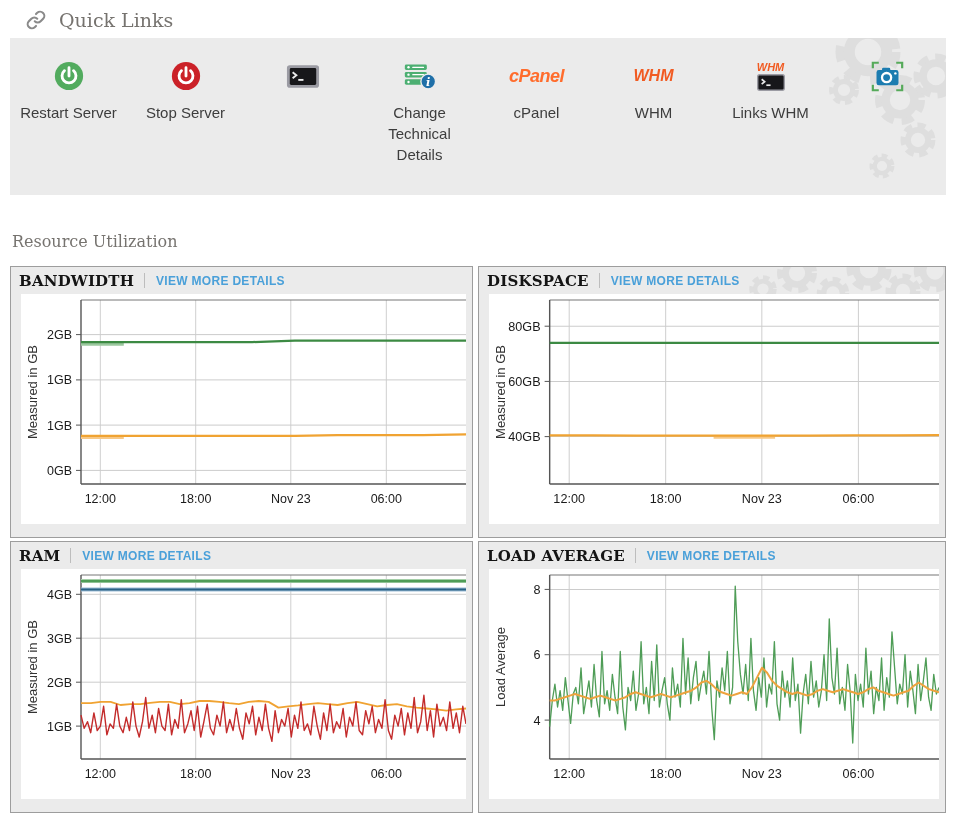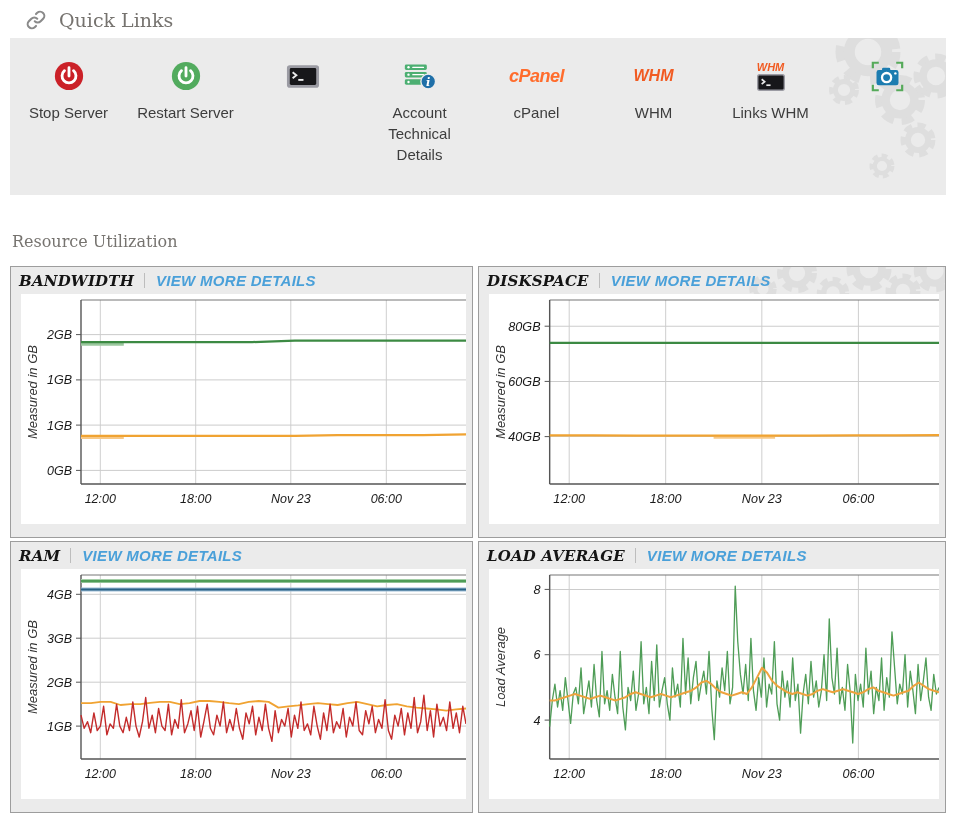--- a/index.html
+++ b/index.html
@@ -33,37 +33,36 @@
     font-family:"Liberation Sans",sans-serif;font-weight:bold;font-style:italic;
     color:#f15b22;font-size:16px;letter-spacing:0px;
   }
   .whm-logo.small{font-size:11px;display:block;line-height:11px;}
   .rootwhm-stack{display:flex;flex-direction:column;align-items:center;gap:1px;}
   .gears{position:absolute;top:0;right:0;pointer-events:none;z-index:0;overflow:hidden;}
   
   .charts-grid{
     display:grid;grid-template-columns:463px 468px;gap:3px 5px;
     margin:0 12px 0 10px;
-    font-style:italic;
   }
   .chart-panel{
     position:relative;background:#ebebeb;border:1px solid #9d9d9d;
     box-sizing:border-box;height:272px;overflow:hidden;
   }
   .panel-header{
     display:flex;align-items:center;height:27px;padding-left:8px;
     position:relative;z-index:2;
   }
   .panel-title{
     font-family:"DejaVu Serif",serif;font-weight:bold;font-size:15px;
     color:#141414;letter-spacing:0.2px;
   }
   .panel-sep{width:1px;height:15px;background:#bdbdbd;margin:0 11px 0 10px;}
   .panel-link{
-    font-size:15px;font-weight:bold;color:#4aa0d9;letter-spacing:0.3px;cursor:pointer;
+    font-size:12px;font-weight:bold;color:#4aa0d9;letter-spacing:0.3px;cursor:pointer;
   }
   .chart-box{
     position:relative;z-index:1;margin:0 6px 0 10px;height:230px;background:#ffffff;
   }
   .chart-box svg{display:block;width:100%;height:100%;}
   svg text.xtick{font-size:12.5px;fill:#1a1a1a;font-family:"Liberation Sans",sans-serif;}
   svg text.ytick{font-size:12.5px;fill:#1a1a1a;font-family:"Liberation Sans",sans-serif;}
   svg text.ylab{font-size:13px;fill:#333;font-family:"Liberation Sans",sans-serif;}
 </style>
 </head>
@@ -91,37 +90,37 @@
         <circle cx="140" cy="38" r="13.0" fill="none" stroke="#dedede" stroke-width="7.6"></circle>
         <circle cx="122" cy="102" r="14" fill="none" stroke="#dedede" stroke-width="7.0" stroke-dasharray="7.7 5.3"></circle>
         <circle cx="122" cy="102" r="10.1" fill="none" stroke="#dedede" stroke-width="5.9"></circle>
         <circle cx="86" cy="128" r="10" fill="none" stroke="#dedede" stroke-width="5.0" stroke-dasharray="5.5 3.8"></circle>
         <circle cx="86" cy="128" r="7.2" fill="none" stroke="#dedede" stroke-width="4.2"></circle>
       </svg></div>
 
   <div class="ql-item">
     <div class="ql-icon">
       <svg viewBox="0 0 34 34" width="32" height="32">
+        <circle cx="17" cy="17" r="15" fill="#52ab5e"></circle>
+        <path d="M17 8.2 V 17" stroke="#fff" stroke-width="3" stroke-linecap="round"></path>
+        <path d="M12.2 11.3 a7.4 7.4 0 1 0 9.6 0" fill="none" stroke="#fff" stroke-width="3" stroke-linecap="round"></path>
+      </svg>
+    </div>
+    <div class="ql-label">Restart Server</div>
+  </div>
+
+  <div class="ql-item">
+    <div class="ql-icon">
+      <svg viewBox="0 0 34 34" width="32" height="32">
         <circle cx="17" cy="17" r="15" fill="#cb2128"></circle>
         <path d="M17 8.2 V 17" stroke="#fff" stroke-width="3" stroke-linecap="round"></path>
         <path d="M12.2 11.3 a7.4 7.4 0 1 0 9.6 0" fill="none" stroke="#fff" stroke-width="3" stroke-linecap="round"></path>
       </svg>
     </div>
     <div class="ql-label">Stop Server</div>
-  </div>
-
-  <div class="ql-item">
-    <div class="ql-icon">
-      <svg viewBox="0 0 34 34" width="32" height="32">
-        <circle cx="17" cy="17" r="15" fill="#52ab5e"></circle>
-        <path d="M17 8.2 V 17" stroke="#fff" stroke-width="3" stroke-linecap="round"></path>
-        <path d="M12.2 11.3 a7.4 7.4 0 1 0 9.6 0" fill="none" stroke="#fff" stroke-width="3" stroke-linecap="round"></path>
-      </svg>
-    </div>
-    <div class="ql-label">Restart Server</div>
   </div>
 
   <div class="ql-item">
     <div class="ql-icon">
       <svg viewBox="0 0 36 26" width="34" height="25">
         <rect x="1" y="1" width="34" height="24" rx="3" fill="#9b9ba3"></rect>
         <rect x="4" y="4" width="28" height="18" rx="1.5" fill="#17171a"></rect>
         <path d="M7 8.5 l4 3.2 -4 3.2" fill="none" stroke="#eaeaea" stroke-width="2"></path>
         <rect x="13" y="15.6" width="5.5" height="2" fill="#eaeaea"></rect>
       </svg>
@@ -140,21 +139,21 @@
           <circle cx="6" cy="5.5" r="1.3"></circle>
             <circle cx="6" cy="13.5" r="1.3"></circle>
             <circle cx="6" cy="21.5" r="1.3"></circle>
           <rect x="10" y="4.8" width="13" height="1.5" rx="0.7"></rect>
           <rect x="10" y="12.8" width="13" height="1.5" rx="0.7"></rect>
         </g>
         <circle cx="27.5" cy="21" r="8" fill="#1f6fa8" stroke="#ebebeb" stroke-width="1.5"></circle>
         <text x="27.5" y="25.6" text-anchor="middle" fill="#fff" font-size="12.5" font-family="DejaVu Serif,serif" font-style="italic" font-weight="bold">i</text>
       </svg>
     </div>
-    <div class="ql-label">Account Technical Details</div>
+    <div class="ql-label">Change Technical Details</div>
   </div>
 
   <div class="ql-item">
     <div class="ql-icon">
       <span class="cpanel-logo">cPanel</span>
     </div>
     <div class="ql-label">cPanel</div>
   </div>
 
   <div class="ql-item">

